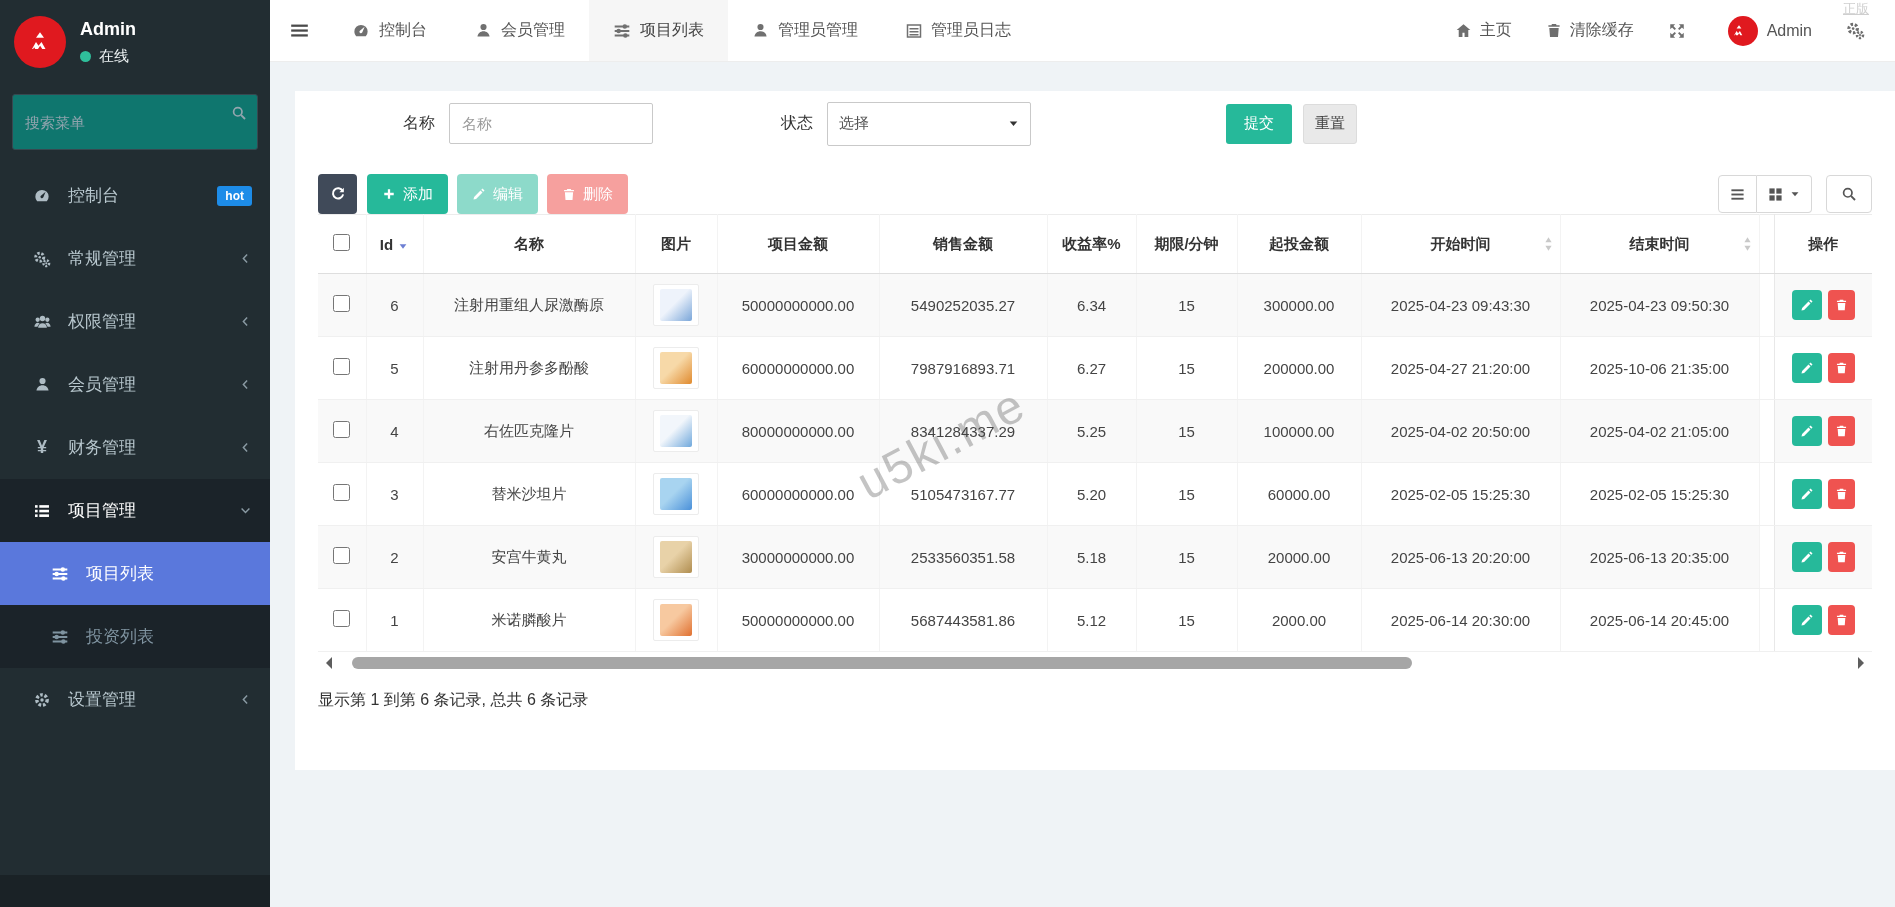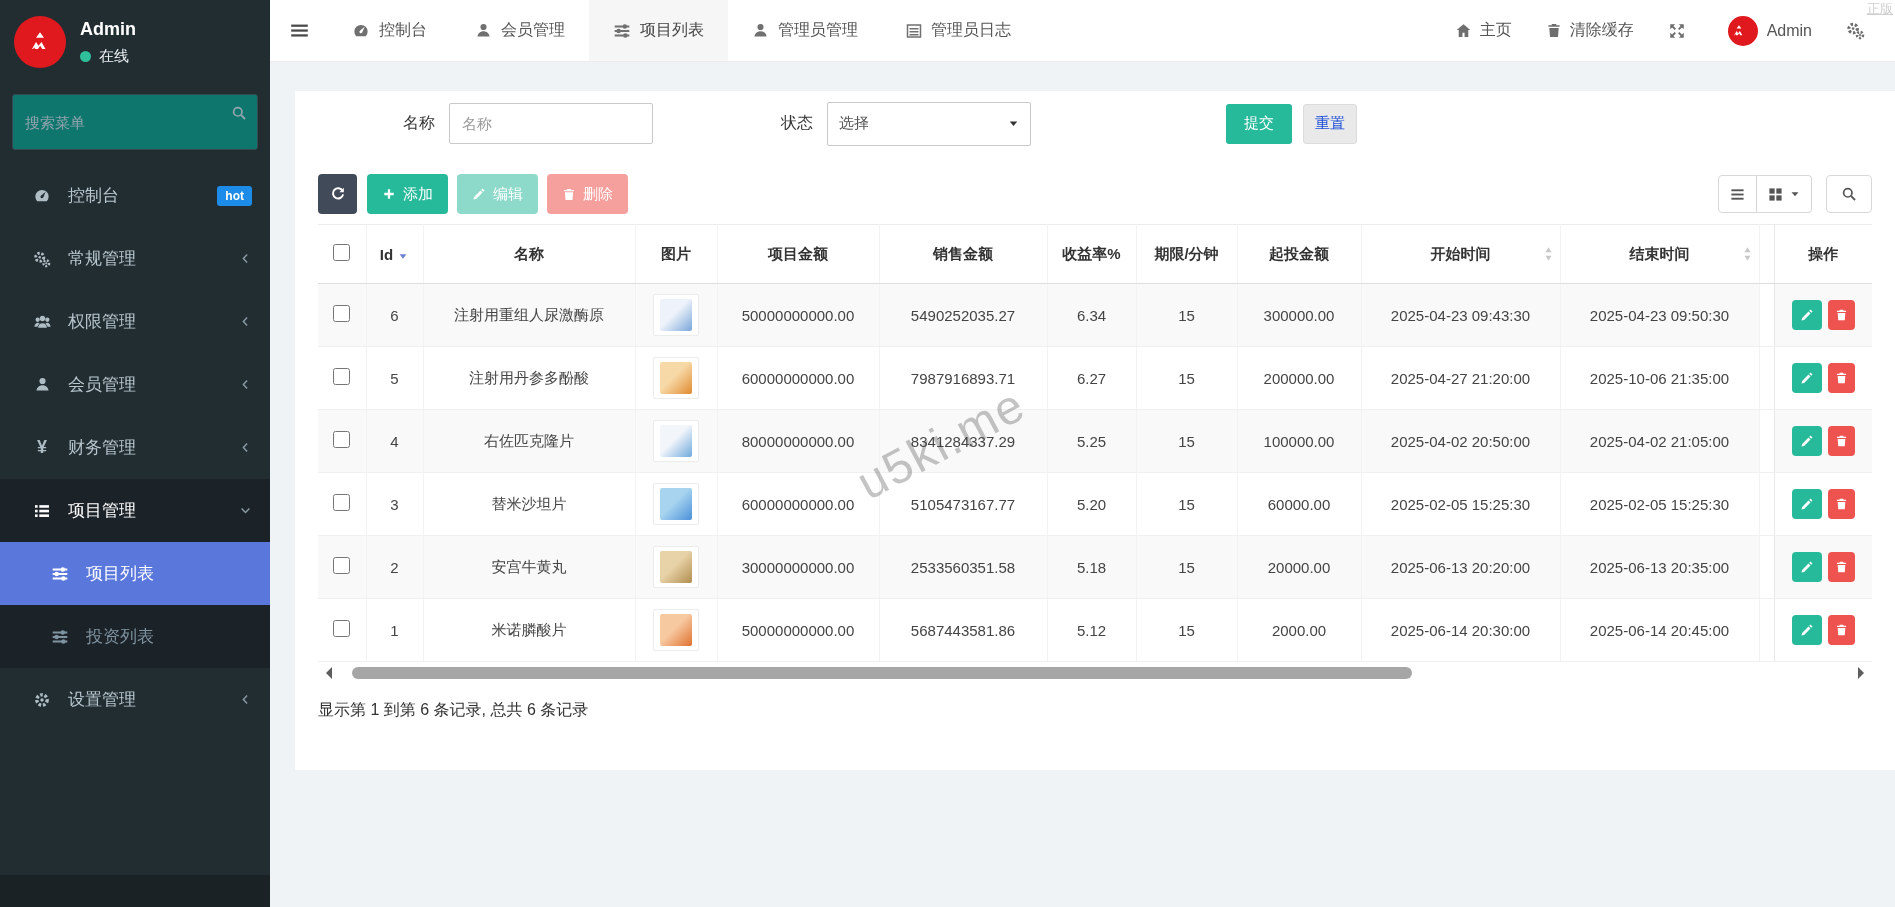--- a/index.html
+++ b/index.html
@@ -47,59 +47,59 @@
   .hamburger { width:58px; display:flex; align-items:center; justify-content:center; color:#4a4a4a; cursor:pointer; }
   .nav-tabs { display:flex; align-items:stretch; }
   .nav-tab { display:flex; align-items:center; padding:0 24px; font-size:16px; color:#555; cursor:pointer; }
   .nav-tab .icn { margin-right:9px; color:#707070; display:flex; }
   .nav-tab.active { background:#f6f6f6; color:#444; }
   .nav-right { margin-left:auto; display:flex; align-items:center; padding-right:22px; }
   .nav-link { display:flex; align-items:center; font-size:16px; color:#555; margin-left:34px; cursor:pointer; }
   .nav-link .icn { margin-right:8px; color:#6e6e6e; display:flex; }
   .avatar-sm { width:30px; height:30px; border-radius:50%; background:#e0191f; display:flex;
     align-items:center; justify-content:center; margin-right:9px; }
-  .genuine { position:absolute; top:0px; right:2px; font-size:13px; color:#cfcfcf;text-decoration:underline; }
+  .genuine { position:absolute; top:0px; right:26px; font-size:13px; color:#cfcfcf;text-decoration:underline; }
 
   .content { flex:1; background:#eff3f6; padding:29px 0 0 25px; }
   .panel { background:#fff; height:679px; padding:0 23px; position:relative; overflow:hidden; }
 
   .filter-row { margin-top:12px; height:41px; display:flex; align-items:center; padding-left:85px; }
   .f-label { font-size:16px; color:#333; }
   .f-input { margin-left:14px; width:204px; height:41px; border:1px solid #c9c9c9; border-radius:2px;
     padding:0 12px; font-size:15px; color:#555; outline:none;
     font-family:"Liberation Sans","DejaVu Sans",sans-serif; }
   .f-input::placeholder { color:#9a9a9a; }
   .f-select { margin-left:14px; width:204px; height:44px; border:1px solid #c9c9c9; border-radius:2px;
     background:#fff; display:flex; align-items:center; justify-content:space-between;
     padding:0 11px; font-size:15px; color:#555; cursor:pointer; }
   .lbl-status { margin-left:128px; }
   .btn { border:none; border-radius:3px; font-size:15px; cursor:pointer; display:flex;
     align-items:center; justify-content:center;
     font-family:"Liberation Sans","DejaVu Sans",sans-serif; }
   .btn-submit { margin-left:195px; width:66px; height:40px; background:#26b99a; color:#fff; }
-  .btn-reset { margin-left:11px; width:54px; height:40px; background:#e9e9e9; color:#1d4ed8;
+  .btn-reset { margin-left:11px; width:54px; height:40px; background:#e9e9e9; color:#404040;
     border:1px solid #dcdcdc; }
 
   .toolbar-row { margin-top:30px; display:flex; align-items:center; }
   .btn-refresh { width:39px; height:40px; background:#404a59; color:#fff; border-radius:4px; }
   .btn-add { margin-left:10px; height:40px; padding:0 15px; background:#26b99a; color:#fff; border-radius:4px;text-align:right; }
   .btn-edit { margin-left:9px; height:40px; padding:0 15px; background:#26b99a; color:#fff;
     border-radius:4px; opacity:.52; cursor:default; }
   .btn-del { margin-left:9px; height:40px; padding:0 15px; background:#ef5350; color:#fff;
     border-radius:4px; opacity:.55; cursor:default; }
   .btn .icn { margin-right:7px; display:flex; }
   .tr-right { margin-left:auto; display:flex; align-items:center; }
   .tbtn { height:38px; border:1px solid #d8d8d8; background:#fff; border-radius:4px; color:#555;
     display:flex; align-items:center; padding:0 11px; cursor:pointer; }
   .tbtn.grp-l { border-radius:4px 0 0 4px; }
   .tbtn.grp-r { border-radius:0 4px 4px 0; border-left:none; }
   .tbtn .caret { margin-left:7px; display:flex; }
   .tbtn-search { margin-left:14px; padding:0 14px; }
 
-  .table-area { margin-top:10px; position:relative; }
+  .table-area { position:relative; }
   table { width:100%; border-collapse:collapse; table-layout:fixed; border-top:1px solid #ececec; }
   thead th { height:59px; font-size:15px; color:#333; font-weight:bold; text-align:center;
     border-bottom:1px solid #dedede; border-right:1px solid #f3f3f3; position:relative; background:#fff; }
   tbody td { height:63px; font-size:15px; color:#444; text-align:center;
     border-bottom:1px solid #f0f0f0; border-right:1px solid #f3f3f3; background:#fff; }
   tr.striped td { background:#f9f9f9; }
   th.gap-col, td.gap-col { border-right:none; background:#fff !important; }
   th.op-col, td.op-col { border-left:1px solid #e8e8e8; border-right:none; }
   .sort-active { display:inline-block; margin-left:4px; vertical-align:middle; }
   .sort-both { position:absolute; right:6px; top:50%; transform:translateY(-50%); }

